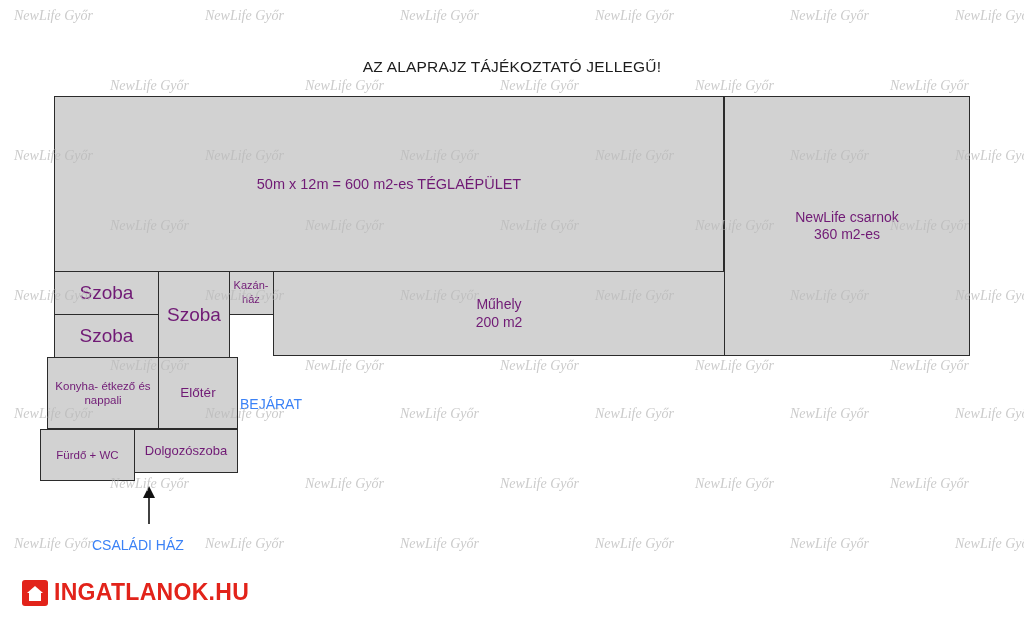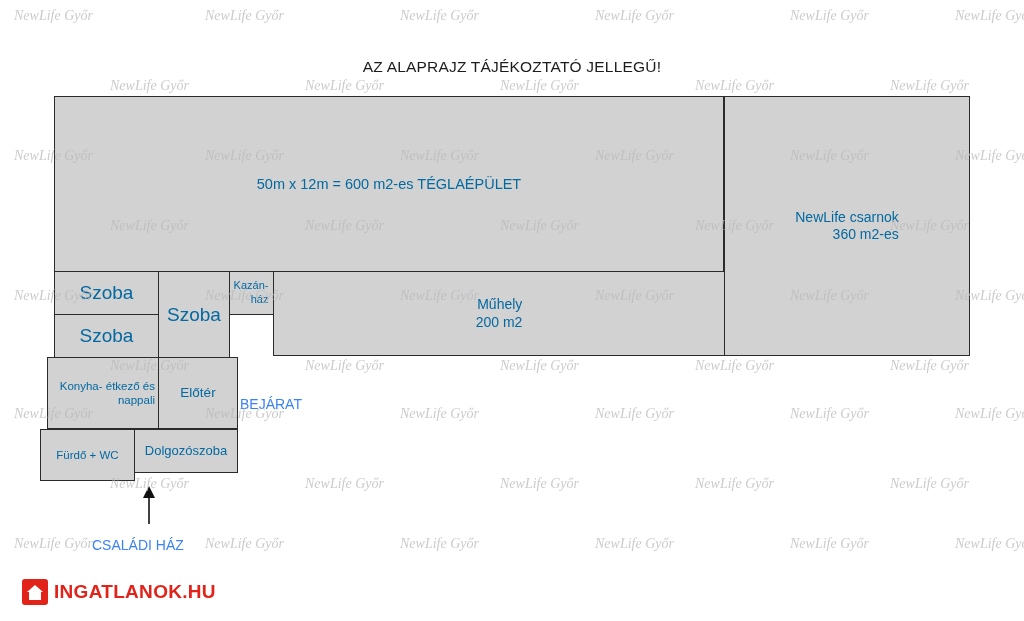--- a/index.html
+++ b/index.html
@@ -50,22 +50,22 @@
 
   
   .room {
     position: absolute;
     background: #d2d2d2;
     border: 1px solid #2b2b2b;
     box-sizing: border-box;
     display: flex;
     align-items: center;
     justify-content: center;
-    text-align: right;
-    color: #0369a1;
+    text-align: center;
+    color: #701a75;
     z-index: 2;
   }
   .room .lbl {
     line-height: 1.25;
     padding: 0 3px;
   }
 
   
   #brick-building .lbl {
     font-size: 14.5px;
@@ -140,21 +140,21 @@
   }
   .logo-mark .house-body {
     position: absolute;
     left: 7px;
     top: 13px;
     width: 12px;
     height: 8px;
     background: #ffffff;
   }
   .logo-text {
-    font-size: 19px;
+    font-size: 23px;
     font-weight: bold;
     color: #e2231a;
     letter-spacing: 0.3px;
   }
 </style>
 </head>
 <body>
 
 <div id="page">
 

